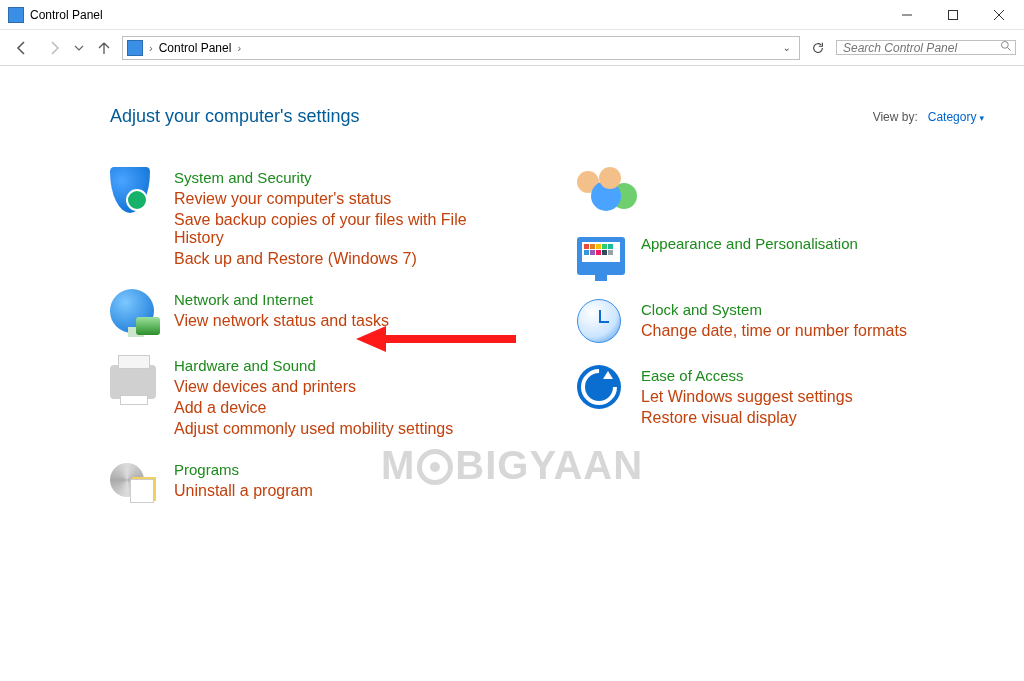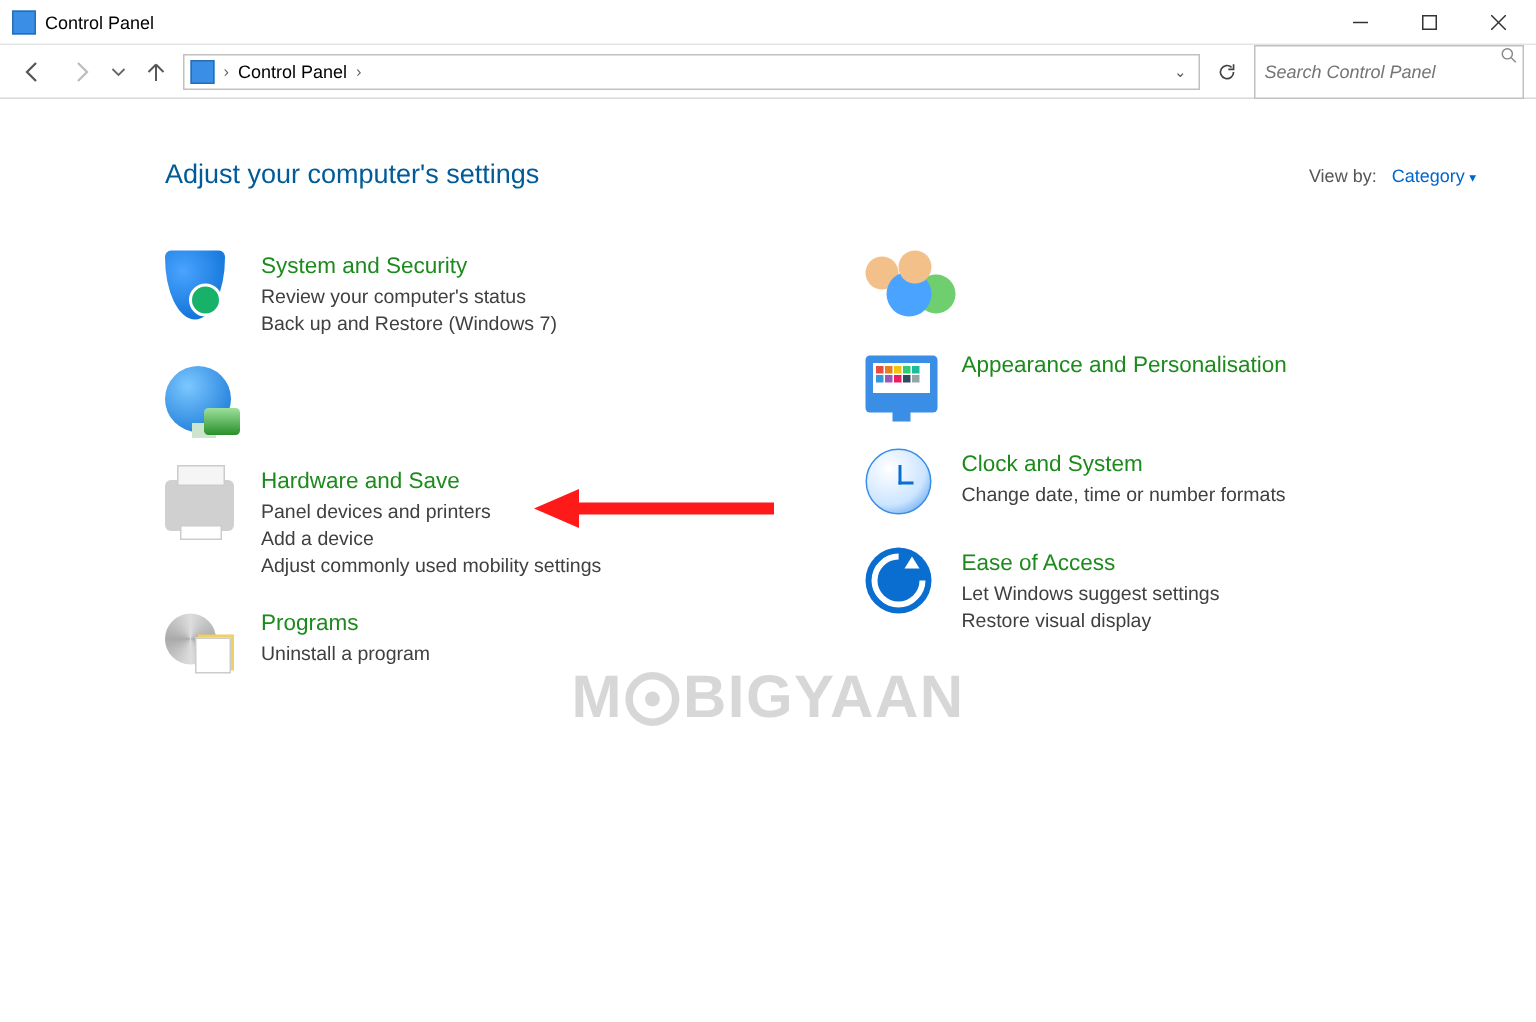--- a/index.html
+++ b/index.html
@@ -75,23 +75,23 @@
   .address-bar .crumb-sep { color: #666; font-size: 11px; padding: 0 2px;}
   .address-bar .crumb-text { font-size: 12px; color: #000; }
   .address-bar .flexgap { flex: 1; }
   .address-bar .dropdown-caret { color: #555; font-size: 10px; padding: 0 4px;}
   .refresh-btn {
     width: 28px; height: 24px; display:flex; align-items:center; justify-content:center;
     border: 1px solid transparent;
     color:#444;
   }
   .search-box {
-    width: 180px; height: 36px;
+    width: 180px; height: 15px;
     border: 1px solid #c0c0c0;
-    display: flex; 
+    display: flex; align-items: center;
     padding: 0 6px;
     color: #888;
     background:#fff;
   }
   .search-box input {
     flex:1; border:none; outline:none; font-size:12px; font-style: italic; color:#888; background:transparent;
   }
   .search-box .search-icon { color:#888; }
 
   
@@ -127,22 +127,22 @@
   .cat-body { padding-top: 2px; }
   .cat-title {
     font-size: 15px;
     color: #15803d;
     color: #2a8f2a;
     margin-bottom: 4px;
     display:block;
   }
   .cat-title.green { color:#1c8a1c; }
   .cat-link {
-    font-size: 13px;
-    color: #404040;
+    font-size: 16px;
+    color: #c2410c;
     display:block;
     margin-bottom: 3px;
   }
   .shield-mini {
     display:inline-block; width:13px; height:13px; vertical-align:-2px; margin-right:3px;
   }
 
   
   .ic-shield { background: radial-gradient(circle at 30% 30%, #4aa3ff, #0066cc); border-radius: 10% 10% 50% 50% / 10% 10% 90% 90%; width:40px; height:46px; position:relative;}
   .ic-shield::after{ content:""; position:absolute; right:2px; bottom:2px; width:18px; height:18px; background:#17b169; border-radius:50%; border:2px solid #fff;}
@@ -278,37 +278,42 @@
 
     <div class="col">
 
       <div class="category">
         <div class="cat-icon">
             <div class="ic-shield"></div>
           </div>
         <div class="cat-body">
           <a class="cat-title green">System and Security</a>
           <a class="cat-link">Review your computer's status</a>
+          <a class="cat-link">Save backup copies of your files with File History</a>
           <a class="cat-link">Back up and Restore (Windows 7)</a>
         </div>
       </div>
 
       <div class="category">
         <div class="cat-icon">
             <div class="ic-globe"></div>
           </div>
+        <div class="cat-body">
+          <a class="cat-title green">Network and Internet</a>
+          <a class="cat-link">View network status and tasks</a>
+        </div>
       </div>
 
       <div class="category">
         <div class="cat-icon">
             <div class="ic-printer"></div>
           </div>
         <div class="cat-body">
-          <a class="cat-title green">Hardware and Save</a>
-          <a class="cat-link">Panel devices and printers</a>
+          <a class="cat-title green">Hardware and Sound</a>
+          <a class="cat-link">View devices and printers</a>
           <a class="cat-link">Add a device</a>
           <a class="cat-link">Adjust commonly used mobility settings</a>
         </div>
       </div>
 
       <div class="category">
         <div class="cat-icon">
             <div class="ic-programs"></div>
           </div>
         <div class="cat-body">

